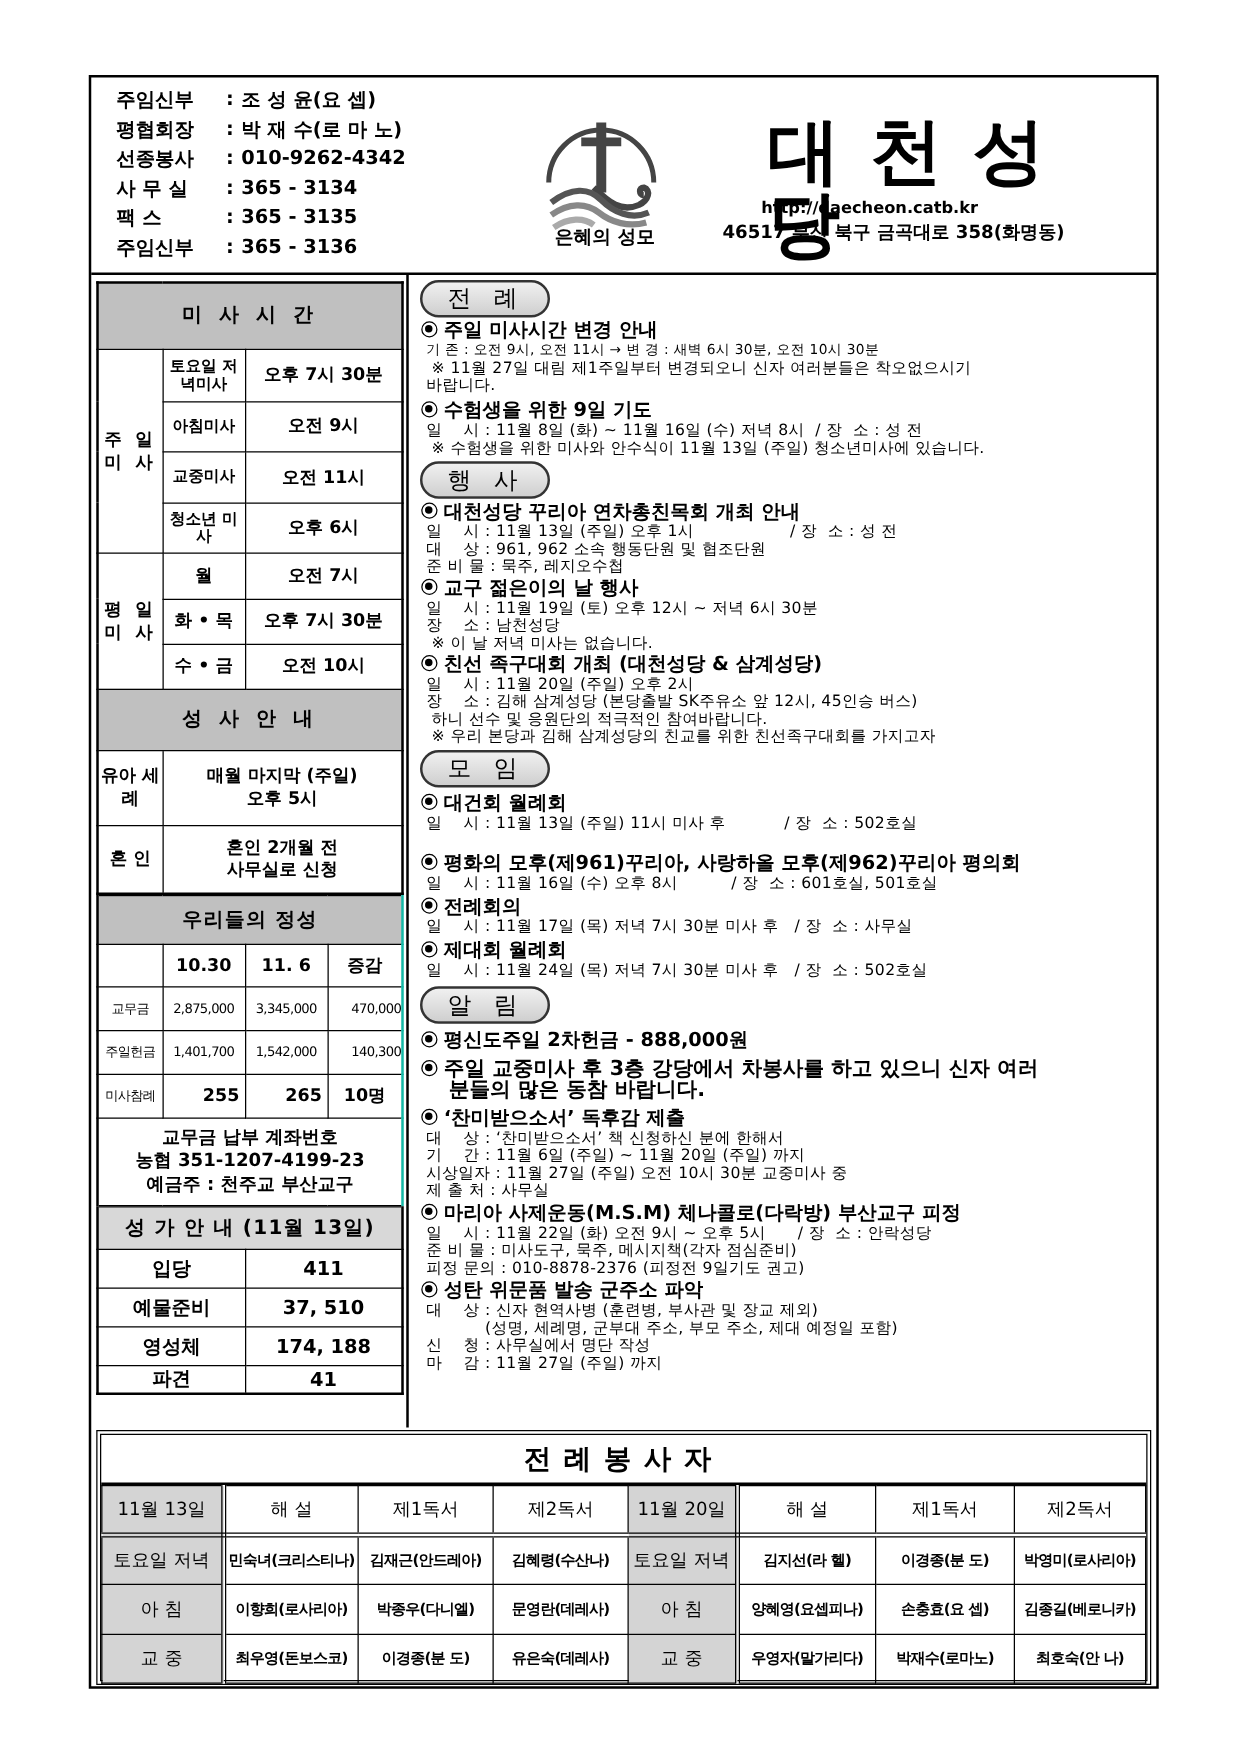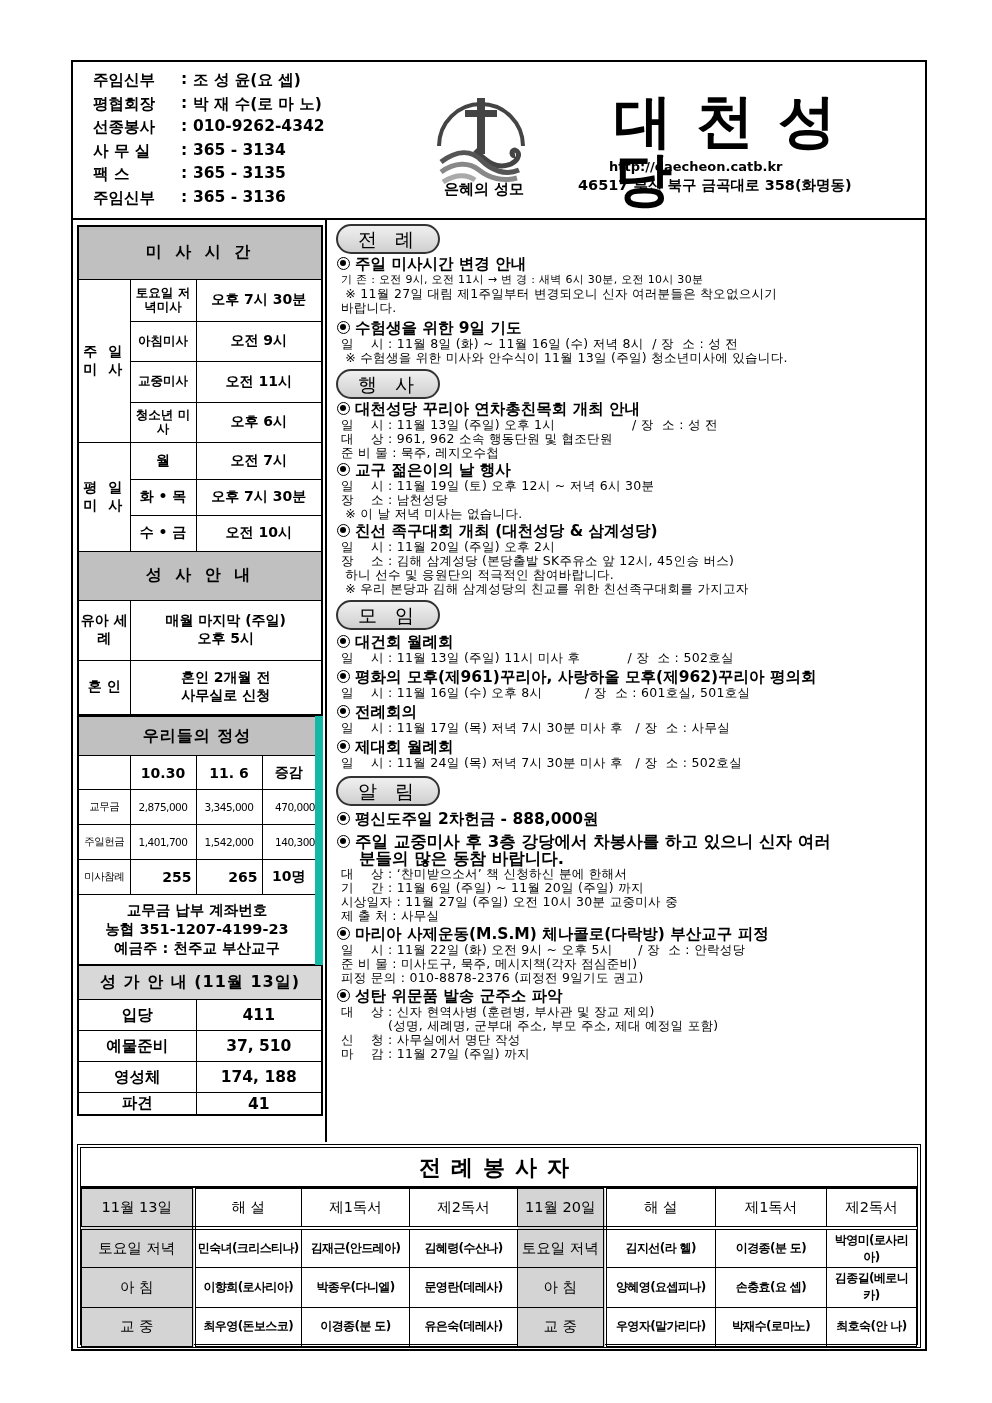--- a/index.html
+++ b/index.html
@@ -156,21 +156,21 @@
       <tr style="height:55px">
             <td>혼 인</td>
             <td colspan="2">
               <div>혼인 2개월 전</div>
               <div>사무실로 신청</div>
             </td>
           </tr>
     </tbody>
       </table>
 
-    <table class="ltable" style="border-left:2px solid #000;border-right:8px solid #14b8a6">
+    <table class="ltable" style="border-left:2px solid #000;border-right:2px solid #14b8a6">
       <tbody>
           <tr style="height:39px">
             <td colspan="4" class="lhead" style="letter-spacing:1px">우리들의 정성</td>
           </tr>
       <tr style="height:34px">
         <td style="width:52px"></td>
         <td style="width:66px">10.30</td>
         <td style="width:66px">11. 6</td>
         <td>증감</td>
       </tr>
@@ -251,52 +251,53 @@
     <div class="line"> ※ 이 날 저녁 미사는 없습니다.</div>
     <div class="item-title"><span class="bullet"></span><span>친선 족구대회 개최 (대천성당 &amp; 삼계성당)</span></div>
     <div class="line">일    시 : 11월 20일 (주일) 오후 2시</div>
     <div class="line">장    소 : 김해 삼계성당 (본당출발 SK주유소 앞 12시, 45인승 버스)</div>
     <div class="line"> 하니 선수 및 응원단의 적극적인 참여바랍니다.</div>
     <div class="line"> ※ 우리 본당과 김해 삼계성당의 친교를 위한 친선족구대회를 가지고자</div>
 
     <div class="sec-tag" style="margin-top:4px">모임</div>
     <div class="item-title" style="margin-top:4px"><span class="bullet"></span><span>대건회 월례회</span></div>
     <div class="line">일    시 : 11월 13일 (주일) 11시 미사 후           / 장  소 : 502호실</div>
-    <div class="item-title" style="margin-top:4px"><span class="bullet"></span><span>평화의 모후(제961)꾸리아, 사랑하올 모후(제962)꾸리아 평의회</span></div>
+    <div class="item-title" style="margin-top:17px"><span class="bullet"></span><span>평화의 모후(제961)꾸리아, 사랑하올 모후(제962)꾸리아 평의회</span></div>
     <div class="line">일    시 : 11월 16일 (수) 오후 8시          / 장  소 : 601호실, 501호실</div>
     <div class="item-title" style="margin-top:4px"><span class="bullet"></span><span>전례회의</span></div>
     <div class="line">일    시 : 11월 17일 (목) 저녁 7시 30분 미사 후   / 장  소 : 사무실</div>
     <div class="item-title" style="margin-top:4px"><span class="bullet"></span><span>제대회 월례회</span></div>
     <div class="line">일    시 : 11월 24일 (목) 저녁 7시 30분 미사 후   / 장  소 : 502호실</div>
 
     <div class="sec-tag" style="margin-top:6px">알림</div>
     <div class="item-title" style="margin-top:5px"><span class="bullet"></span><span>평신도주일 2차헌금 - 888,000원</span></div>
     <div class="item-title" style="margin-top:5px;font-size:16.5px"><span class="bullet"></span><span>주일 교중미사 후 3층 강당에서 차봉사를 하고 있으니 신자 여러</span></div>
     <div class="wrap" style="font-size:16.5px">분들의 많은 동참 바랍니다.</div>
+    <div class="item-title" style="margin-top:6px"><span class="bullet"></span><span>‘찬미받으소서’  독후감 제출</span></div>
     <div class="line">대    상 : ‘찬미받으소서’ 책 신청하신 분에 한해서</div>
     <div class="line">기    간 : 11월 6일 (주일) ~ 11월 20일 (주일) 까지</div>
     <div class="line">시상일자 : 11월 27일 (주일) 오전 10시 30분 교중미사 중</div>
     <div class="line">제 출 처 : 사무실</div>
     <div class="item-title" style="margin-top:3px"><span class="bullet"></span><span>마리아 사제운동(M.S.M) 체나콜로(다락방) 부산교구 피정</span></div>
     <div class="line">일    시 : 11월 22일 (화) 오전 9시 ~ 오후 5시      / 장  소 : 안락성당</div>
     <div class="line">준 비 물 : 미사도구, 묵주, 메시지책(각자 점심준비)</div>
     <div class="line">피정 문의 : 010-8878-2376 (피정전 9일기도 권고)</div>
     <div class="item-title" style="margin-top:3px"><span class="bullet"></span><span>성탄 위문품 발송 군주소 파악</span></div>
     <div class="line">대    상 : 신자 현역사병 (훈련병, 부사관 및 장교 제외)</div>
     <div class="line">           (성명, 세례명, 군부대 주소, 부모 주소, 제대 예정일 포함)</div>
     <div class="line">신    청 : 사무실에서 명단 작성</div>
     <div class="line">마    감 : 11월 27일 (주일) 까지</div>
   </div>
 
   <div class="bottom" style="border:4px double #000">
     <div class="btitle">전례봉사자</div>
     <table class="btable">
       <tbody>
           <tr class="hdr">
-        <td class="g dbl" style="width:112px">11월 13일</td>
+        <td class="g dbl" style="width:97px">11월 13일</td>
         <td class="h" style="width:108px">해 설</td>
         <td class="h" style="width:108px">제1독서</td>
         <td class="h" style="width:108px">제2독서</td>
         <td class="g dbl" style="width:87px">11월 20일</td>
         <td class="h" style="width:111px">해 설</td>
         <td class="h" style="width:111px">제1독서</td>
         <td class="h">제2독서</td>
       </tr>
       <tr>
         <td class="g dbl">토요일 저녁</td>

